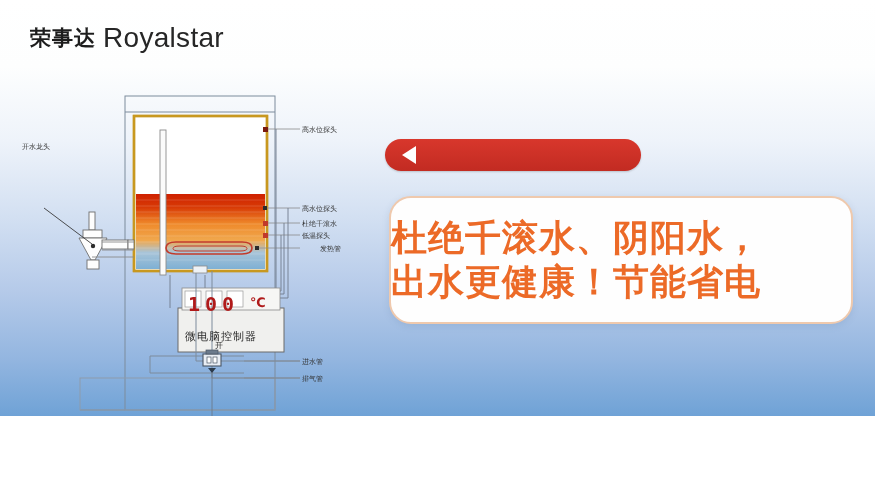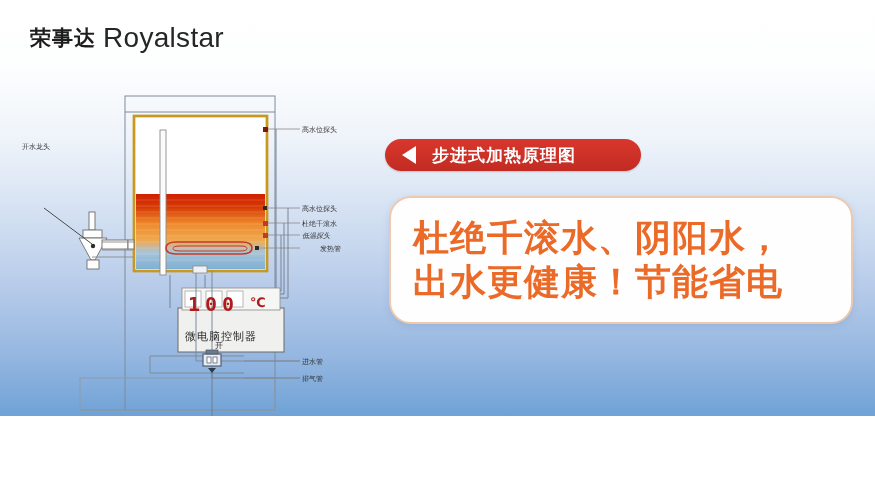--- a/index.html
+++ b/index.html
@@ -34,21 +34,21 @@
   #badge .btxt{
     color:#fff;font-size:17px;font-weight:bold;letter-spacing:1px;margin-left:16px;
     font-family:"DejaVu Sans","Liberation Sans",sans-serif;
   }
 
   #headcard{
     position:absolute;left:389px;top:196px;width:464px;height:128px;
     background:#fefefe;border:2px solid #efc9ad;border-radius:22px;
     box-shadow:0 2px 7px rgba(90,120,160,.18);
     display:flex;flex-direction:column;justify-content:center;
-    padding-left:22px;box-sizing:border-box;
+    box-sizing:border-box;
   }
   #headcard .hl{
     color:#ec6a27;font-size:36px;font-weight:bold;line-height:1.22;letter-spacing:1px;
     font-family:"DejaVu Sans","Liberation Sans",sans-serif;white-space:nowrap;
   }
 
   
   #diagram{position:absolute;left:0;top:60px;width:390px;height:400px;}
   .lbl{
     position:absolute;font-size:7px;color:#333;white-space:nowrap;
@@ -76,21 +76,20 @@
 
 <div id="stage">
 
   <div id="logo">
     <span class="cn">荣事达</span>
     <span class="en">Royalstar</span>
   </div>
 
   <div id="badge">
     <span class="tri"></span>
-    <span class="btxt">步进式加热原理图</span>
   </div>
 
   <div id="headcard">
     <div class="hl">杜绝千滚水、阴阳水，</div>
     <div class="hl">出水更健康！节能省电</div>
   </div>
 
   <div id="diagram">
     <svg width="390" height="400" viewBox="0 0 390 400">
       <defs>
@@ -214,21 +213,21 @@
       <g>
         <rect x="193" y="206" width="14" height="7" fill="#eef2f6" stroke="#8a8a8a" stroke-width="0.8"></rect>
       </g>
     </svg>
 
     
     <div class="lbl" style="left:22px;top:82px;text-align:center;">开水龙头</div>
     <div class="lbl" style="left:302px;top:65px;">高水位探头</div>
     <div class="lbl" style="left:302px;top:144px;">高水位探头</div>
     <div class="lbl" style="left:302px;top:159px;">杜绝千滚水</div>
-    <div class="lbl" style="left:302px;top:171px;font-style:italic;">低温探头</div>
+    <div class="lbl" style="left:302px;top:171px;">低温探头</div>
     <div class="lbl" style="left:320px;top:184px;">发热管</div>
     <div class="lbl" style="left:302px;top:297px;">进水管</div>
     <div class="lbl" style="left:302px;top:314px;">排气管</div>
     <div class="lbl" style="left:194px;top:363px;">电磁阀</div>
   </div>
 
   <div id="disp-val">100</div>
   <div id="disp-unit">℃</div>
   <div id="disp-sub">微电脑控制器</div>
   <div id="valve-open">开</div>

